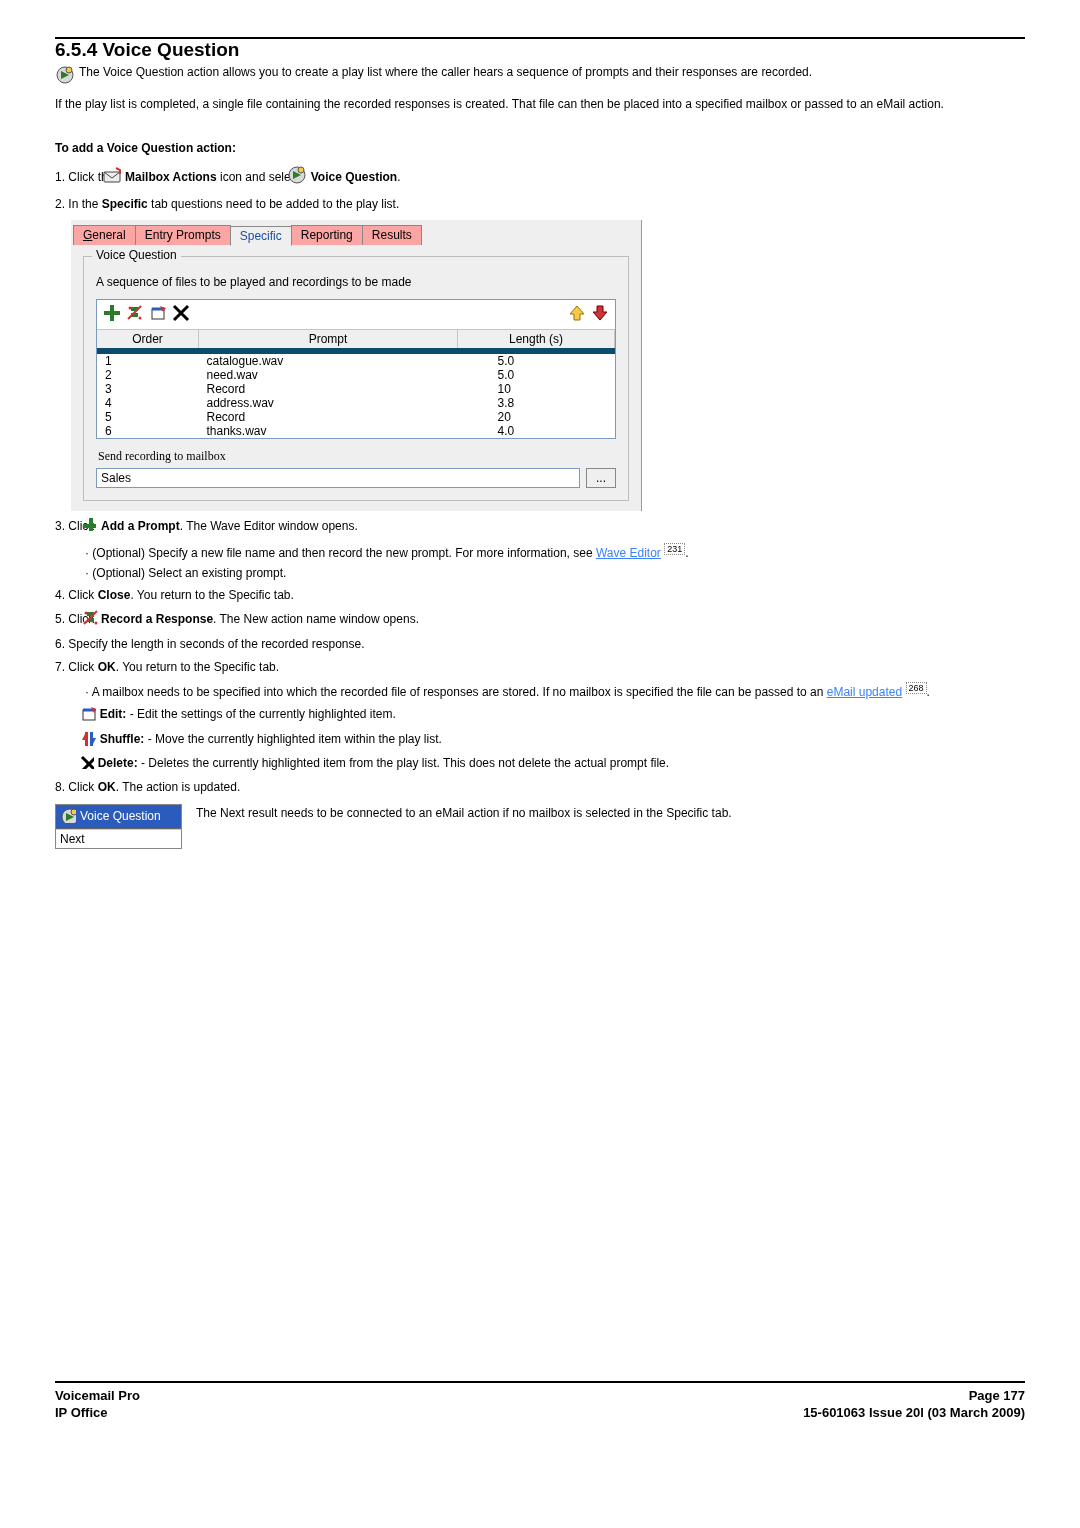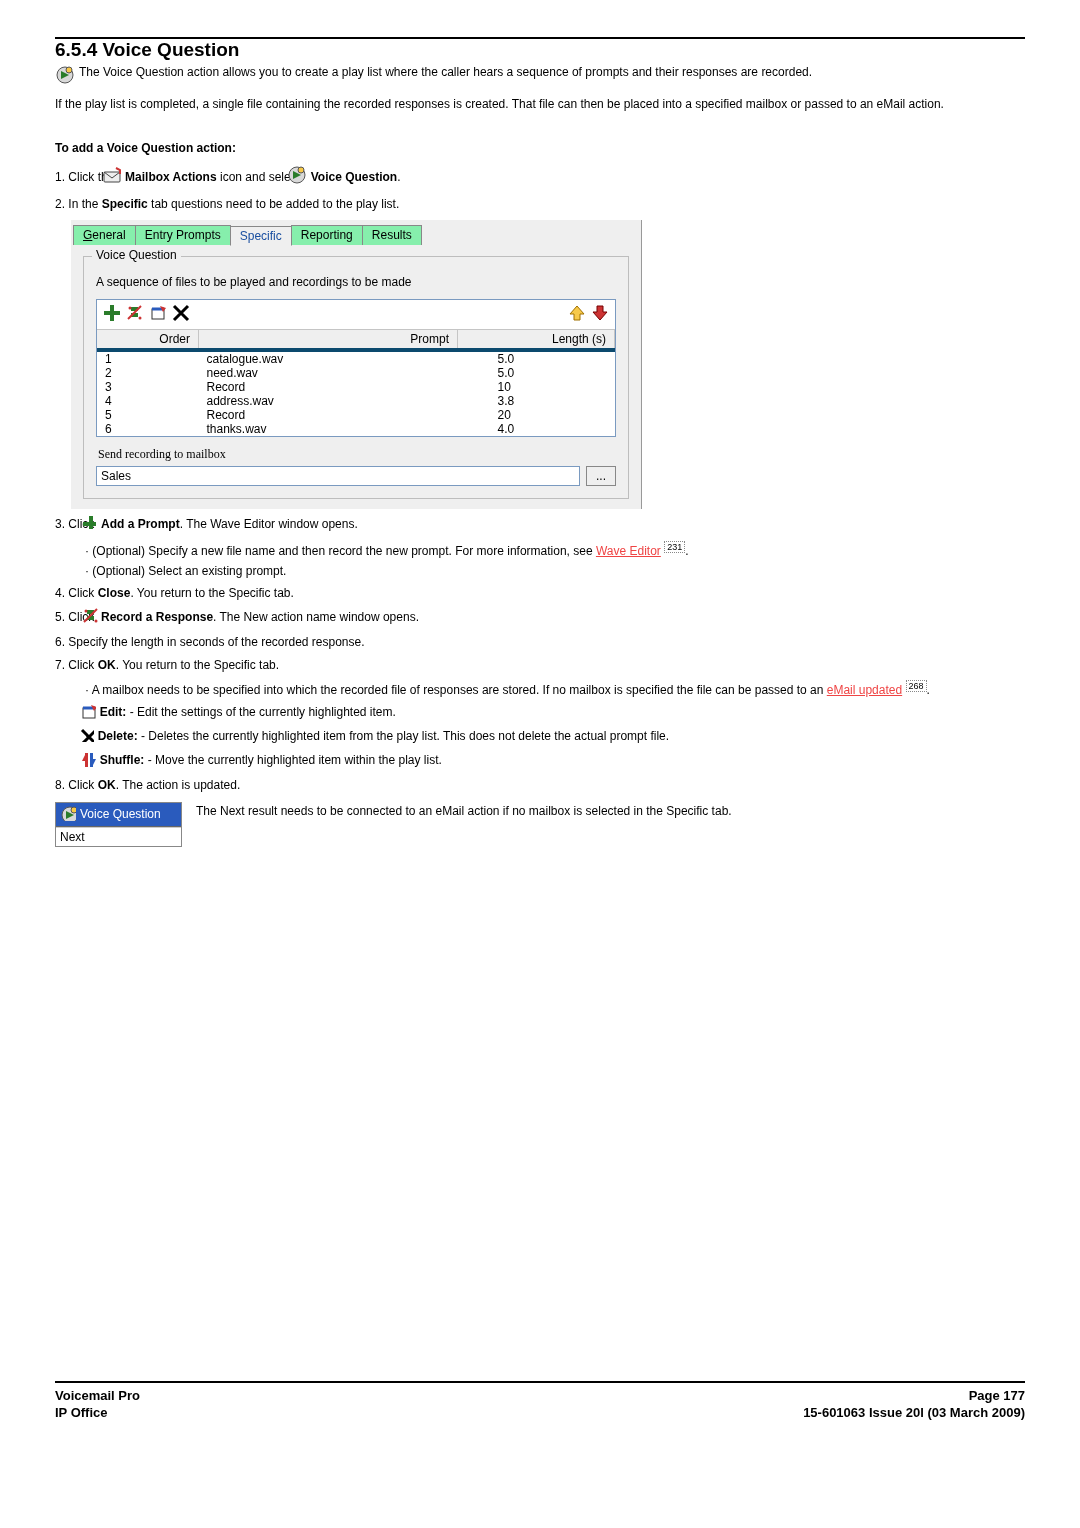--- a/index.html
+++ b/index.html
@@ -64,21 +64,21 @@
     font-size: 12px;
   }
   ul.sub > li {
     padding-left: 12px;
     text-indent: -12px;
     margin: 6px 0;
   }
   ul.sub > li::before {
     content: "· ";
   }
-  a.link { color: #ef4444; text-decoration: underline; }
+  a.link { color: #3b82f6; text-decoration: underline; }
   .pageref {
     font-size: 9px;
     vertical-align: super;
     border: 1px dotted #888;
     padding: 0 2px;
   }
 
   
   .ico { display: inline-block; vertical-align: middle; }
 
@@ -96,21 +96,21 @@
     font-family: "Tahoma", sans-serif;
     font-size: 12px;
     padding: 5px 2px 0 2px;
     background: #efefef;
     border-bottom: 1px solid #efefef;
   }
   .tabs .tab {
     padding: 2px 9px;
     border: 1px solid #888;
     border-bottom: none;
-    background: #86efac;
+    background: #fca5a5;
     margin-right: -1px;
   }
   .tabs .tab.active {
     background: #efefef;
     border-top: 1px solid #888;
     border-bottom: 1px solid #efefef;
     position: relative;
     top: 1px;
     color: #1a4fa0;
   }
@@ -151,25 +151,25 @@
   .toolbar .left { display: flex; gap: 5px; }
   .toolbar .spacer { flex: 1; }
   .toolbar .right { display: flex; gap: 5px; }
   table.grid {
     width: 100%;
     border-collapse: collapse;
     font-family: Tahoma, sans-serif;
     font-size: 12px;
   }
   table.grid th {
-    text-align: right;
+    text-align: center;
     font-weight: normal;
     background: #efefef;
     border-right: 1px solid #c5c5c5;
-    border-bottom: 4px solid #0c4a6e;
+    border-bottom: 6px solid #0c4a6e;
     padding: 2px 8px;
   }
   table.grid td {
     padding: 0 8px;
     background: #fff;
   }
   table.grid td.len { text-align: left; padding-left: 40px; }
   .col-order { width: 85px; }
   .col-len { width: 140px; }
   .sendlabel {
@@ -433,29 +433,29 @@
     <li>7. <span>Click </span><span class="bold">OK</span><span>. You return to the Specific tab.</span></li>
   </ol>
   <ul class="sub">
     <li><span>A mailbox needs to be specified into which the recorded file of responses are stored. If no mailbox is specified the file can be passed to an </span><a class="link">eMail updated</a> <span class="pageref">268</span><span>.</span></li>
     <li>
       <span class="ico"><svg width="16" height="16">
             <use href="#svg-edit"></use>
           </svg></span>
       <span class="bold">Edit:</span><span> - Edit the settings of the currently highlighted item.</span></li>
     <li>
+      <span class="ico"><svg width="16" height="16">
+            <use href="#svg-shuffle"></use>
+          </svg></span>
+      <span class="bold">Shuffle:</span><span> - Move the currently highlighted item within the play list.</span></li>
+    <li>
       <span class="ico"><svg width="14" height="14">
             <use href="#svg-delete"></use>
           </svg></span>
       <span class="bold">Delete:</span><span> - Deletes the currently highlighted item from the play list. This does not delete the actual prompt file.</span></li>
-    <li>
-      <span class="ico"><svg width="16" height="16">
-            <use href="#svg-shuffle"></use>
-          </svg></span>
-      <span class="bold">Shuffle:</span><span> - Move the currently highlighted item within the play list.</span></li>
   </ul>
 
   <ol class="steps">
     <li>8. <span>Click </span><span class="bold">OK</span><span>. The action is updated.</span></li>
   </ol>
 
   <div class="resultrow">
     <div class="resultbox">
       <div class="hdr">
         <span class="ico"><svg width="16" height="16">

